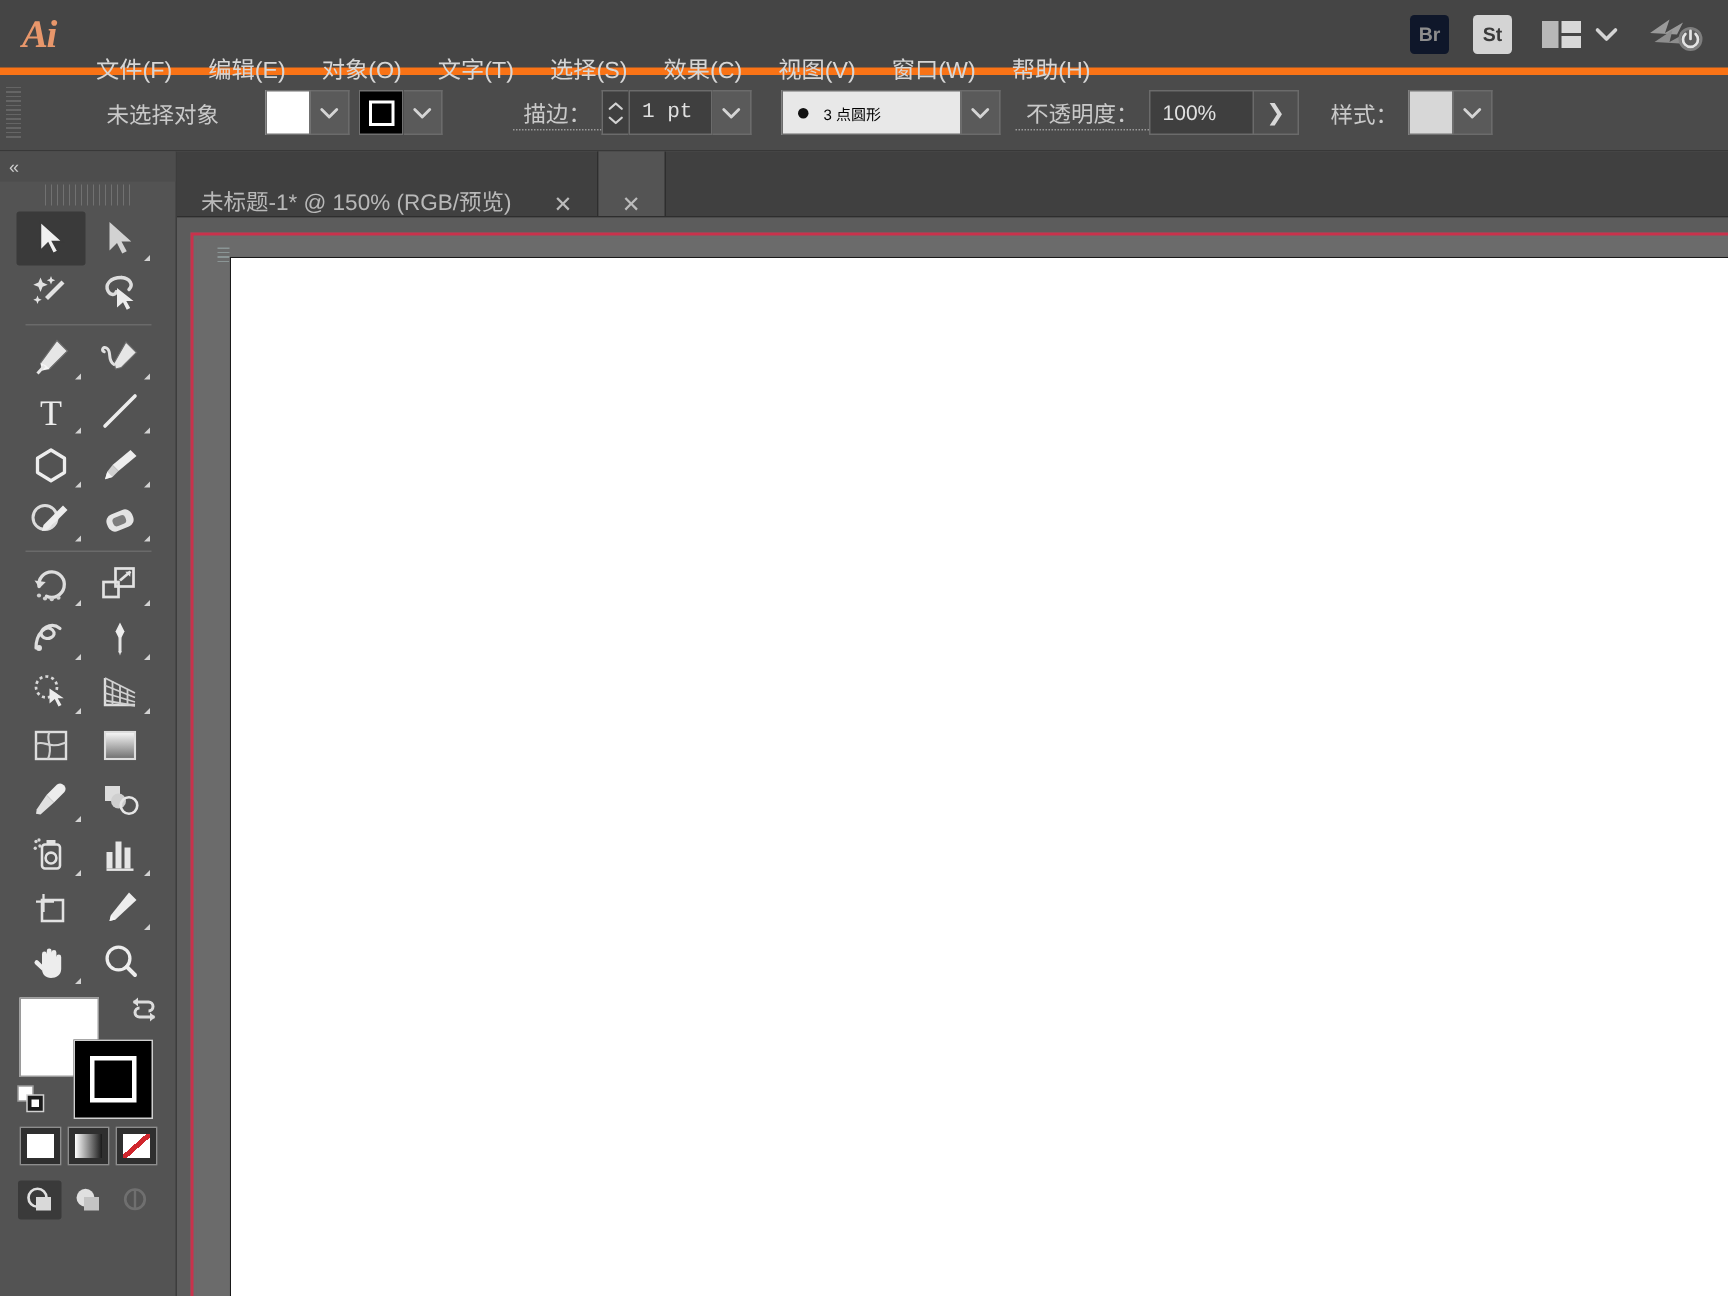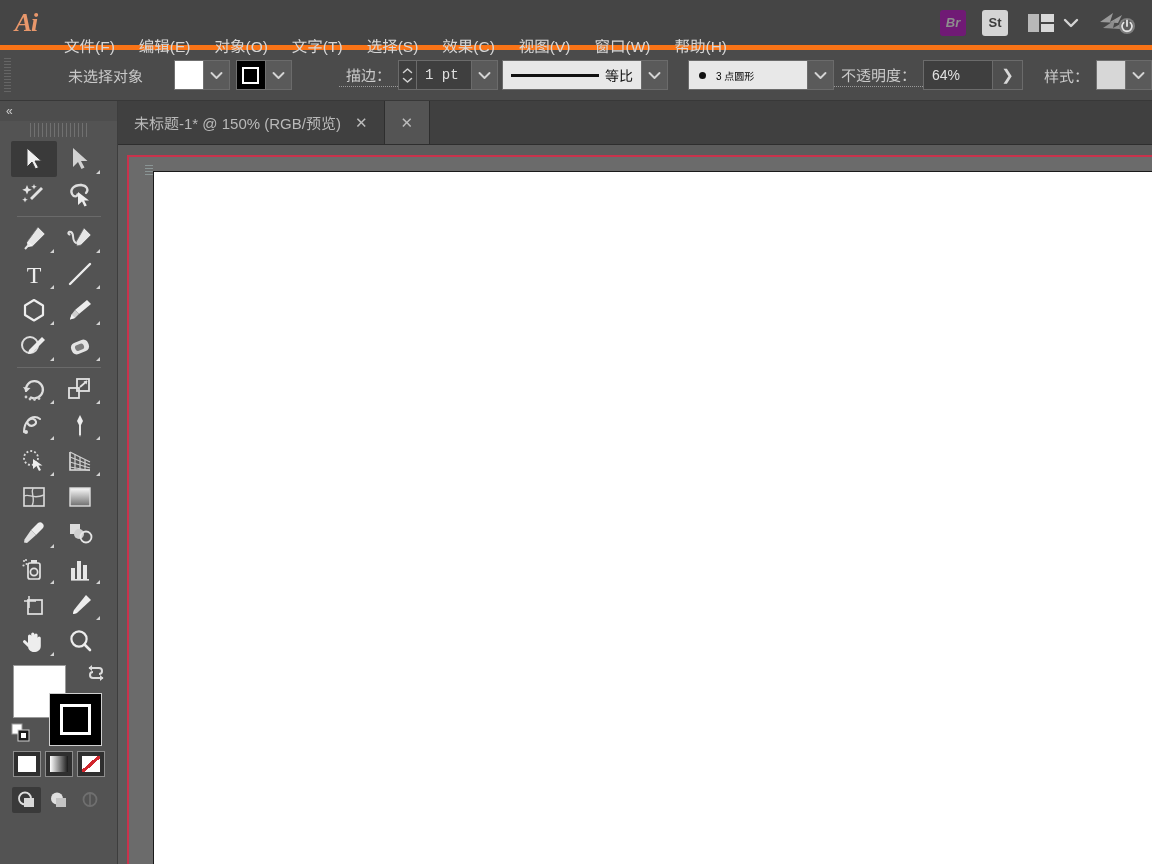--- a/index.html
+++ b/index.html
@@ -45,21 +45,21 @@
     margin-left: auto; display: flex; align-items: center;
     height: 100%; padding-right: 12px; gap: 4px;
   }
   .badge-btn {
     width: 26px; height: 26px; border-radius: 3px;
     display: flex; align-items: center; justify-content: center;
     font-size: 13px; font-weight: bold;
     font-family: "Liberation Sans", sans-serif;
     margin: 0 6px;
   }
-  .badge-br { background: #701a75; color: #8d8d8d; font-style: italic; }
+  .badge-br { background: #0f172a; color: #8d8d8d; }
   .badge-st { background: #d4d4d4; color: #3b3b3b; }
   .arrange-icon { width: 30px; height: 22px; display: flex; align-items: center; justify-content: center; margin-left: 8px;}
   .chev-btn { width: 22px; height: 22px; display:flex; align-items:center; justify-content:center; }
   .power-icon { width: 44px; height: 30px; display:flex; align-items:center; justify-content:center; margin-left: 10px;}
 
   
   .controlbar {
     height: 51px; flex: 0 0 51px;
     background: #4b4b4b;
     display: flex; align-items: center;
@@ -208,21 +208,21 @@
 
   
   .docarea { flex: 1; display: flex; flex-direction: column; min-width: 0; background: #535353; }
   .tabstrip {
     height: 44px; flex: 0 0 44px;
     background: #404040;
     display: flex; align-items: stretch;
     border-bottom: 1px solid #2e2e2e;
   }
   .tab {
-    display: flex; align-items: center; gap: 14px;
+    display: flex; align-items: flex-end; gap: 28px;
     padding: 0 16px;
     color: #b9b9b9; font-size: 15px; white-space: nowrap;
     border-right: 1px solid #2e2e2e;
     cursor: default;
   }
   .tab.active { background: #545454; color: #e8e8e8; }
   .tab-close { color: #bcbcbc; font-size: 15px; line-height: 1; }
   .canvas-wrap {
     flex: 1; position: relative; background: #5c5c5c;
     overflow: hidden;
@@ -330,47 +330,36 @@
           </svg>
       </div>
       <div class="numfield" style="width:56px">1 pt</div>
       <div class="dropbtn">
         <svg width="13" height="9" viewBox="0 0 13 9">
             <path d="M1.5 2 L6.5 7 L11.5 2" stroke="#d4d4d4" stroke-width="1.9" fill="none" stroke-linecap="round" stroke-linejoin="round"></path>
           </svg>
       </div>
     </div>
 
-    <div style="display:flex;align-items:center;margin-right:4px">
-      <div class="profile-box">
-        <div class="profile-line"></div>
-        <div class="profile-text">等比</div>
-      </div>
-      <div class="dropbtn">
-        <svg width="13" height="9" viewBox="0 0 13 9">
-            <path d="M1.5 2 L6.5 7 L11.5 2" stroke="#d4d4d4" stroke-width="1.9" fill="none" stroke-linecap="round" stroke-linejoin="round"></path>
-          </svg>
-      </div>
-    </div>
 
     <div style="display:flex;align-items:center;margin-left:16px">
       <div class="brush-box">
         <div class="brush-dot"></div>
         <div class="brush-text">3 点圆形</div>
       </div>
       <div class="dropbtn">
         <svg width="13" height="9" viewBox="0 0 13 9">
             <path d="M1.5 2 L6.5 7 L11.5 2" stroke="#d4d4d4" stroke-width="1.9" fill="none" stroke-linecap="round" stroke-linejoin="round"></path>
           </svg>
       </div>
     </div>
 
-    <div class="cb-label dotted" style="margin-left:0">不透明度：</div>
+    <div class="cb-label dotted" style="margin-left:10px">不透明度：</div>
     <div style="display:flex;align-items:center">
-      <div class="opacity-field">64%</div>
+      <div class="opacity-field">100%</div>
       <div class="arrowbtn">❯</div>
     </div>
 
     <div class="cb-label" style="margin-left:14px">样式：</div>
     <div style="display:flex;align-items:center">
       <div class="style-swatch"></div>
       <div class="dropbtn">
         <svg width="13" height="9" viewBox="0 0 13 9">
             <path d="M1.5 2 L6.5 7 L11.5 2" stroke="#d4d4d4" stroke-width="1.9" fill="none" stroke-linecap="round" stroke-linejoin="round"></path>
           </svg>

